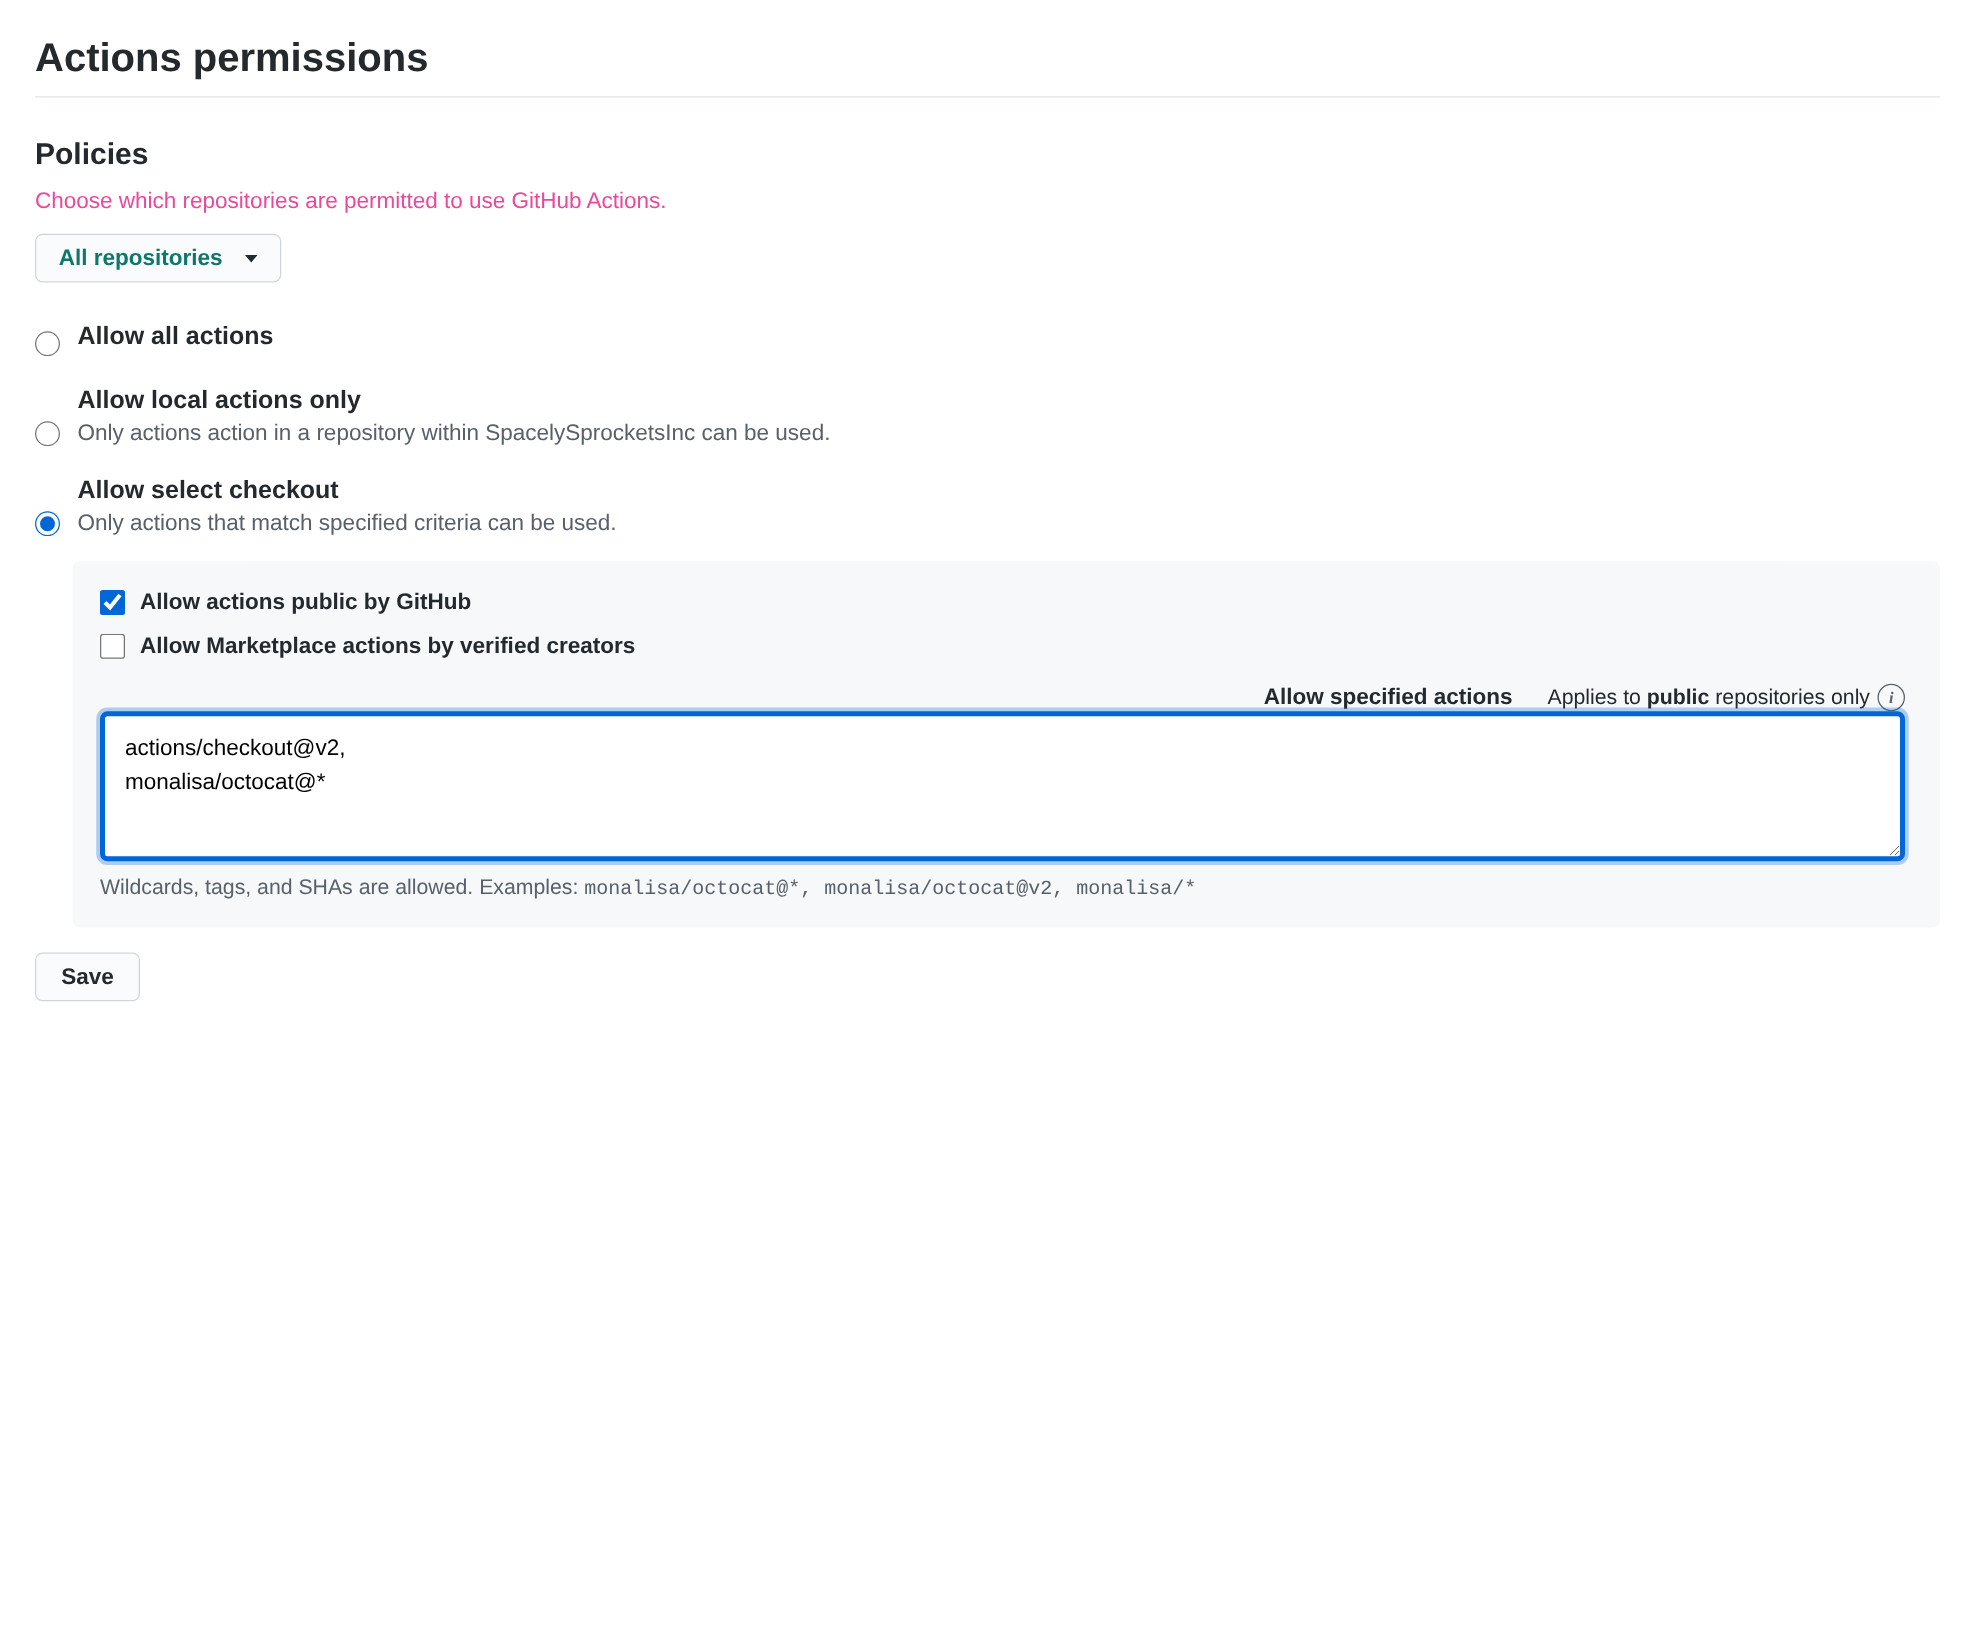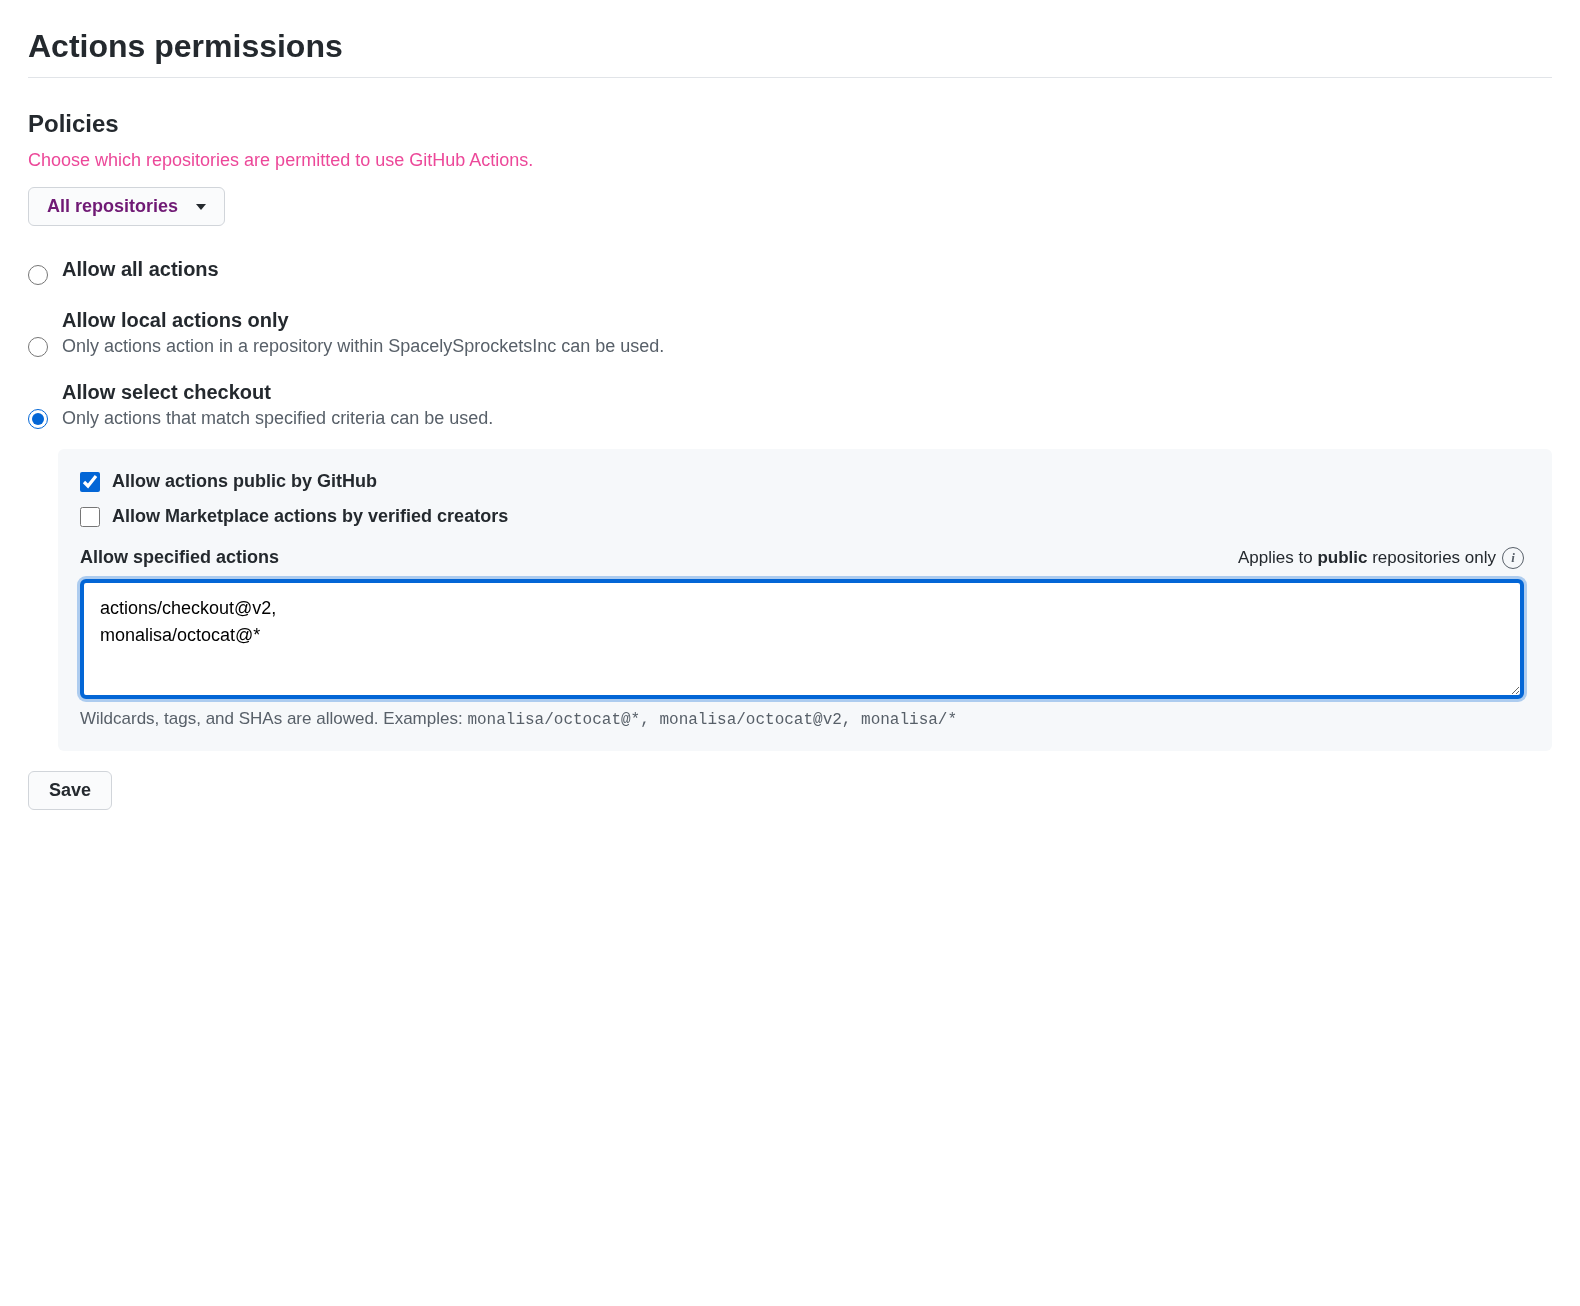--- a/index.html
+++ b/index.html
@@ -34,21 +34,21 @@
     .dropdown-btn {
       display: inline-flex;
       align-items: center;
       gap: 16px;
       background: #fafbfc;
       border: 1px solid #d1d5da;
       border-radius: 6px;
       padding: 8px 18px;
       font-size: 18px;
       font-weight: 600;
-      color: #701a75;
+      color: #0f766e;
       cursor: pointer;
       margin-bottom: 32px;
     }
     .caret {
       display: inline-block;
       width: 0;
       height: 0;
       border-left: 5px solid transparent;
       border-right: 5px solid transparent;
       border-top: 6px solid #24292e;
@@ -96,24 +96,23 @@
       accent-color: #0366d6;
       cursor: pointer;
       border-radius: 4px;
     }
     .checkbox-label {
       font-size: 18px;
       font-weight: 600;
     }
     .specified-header {
       display: flex;
-      justify-content: space-between;
+      justify-content: flex-end;
       align-items: baseline;
       margin-top: 20px;
-      margin-bottom: 10px;
       gap: 28px;
     }
     .specified-title {
       font-size: 18px;
       font-weight: 600;
     }
     .applies-note {
       font-size: 17px;
       color: #24292e;
       display: inline-flex;

